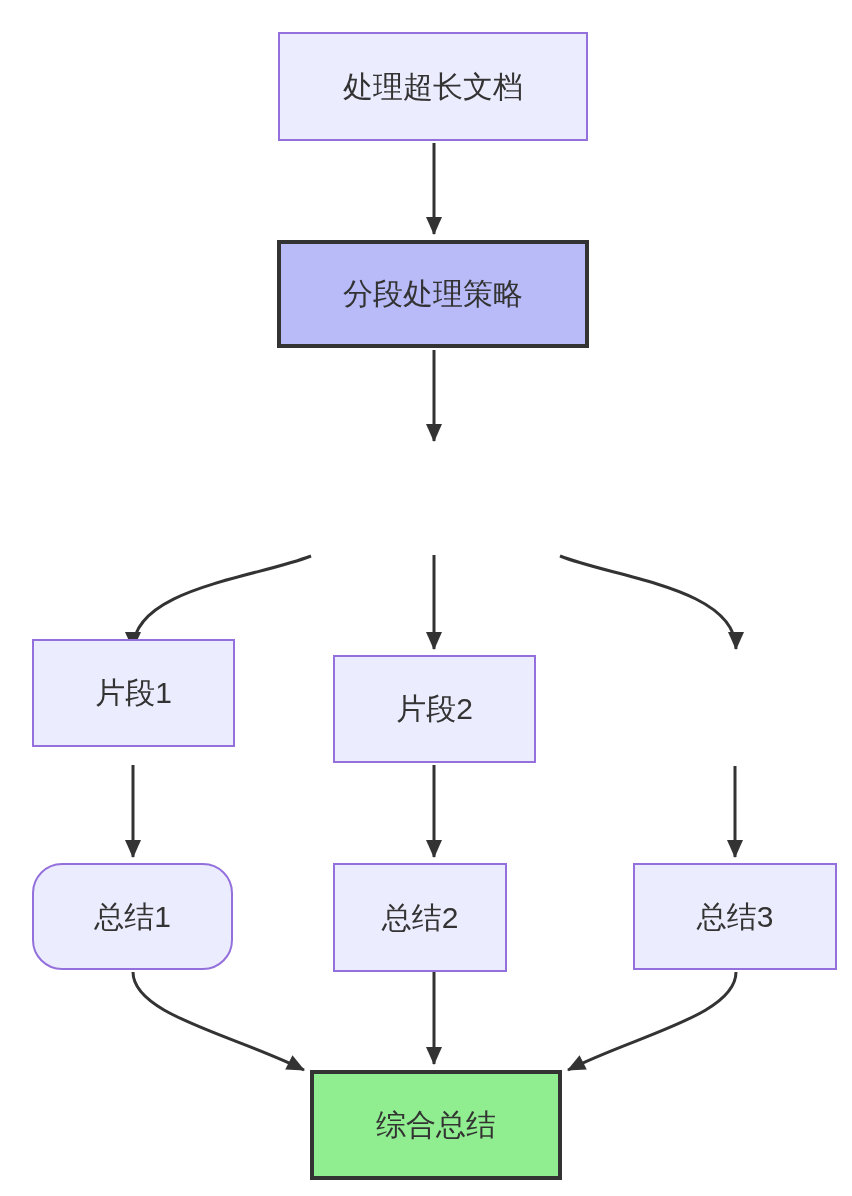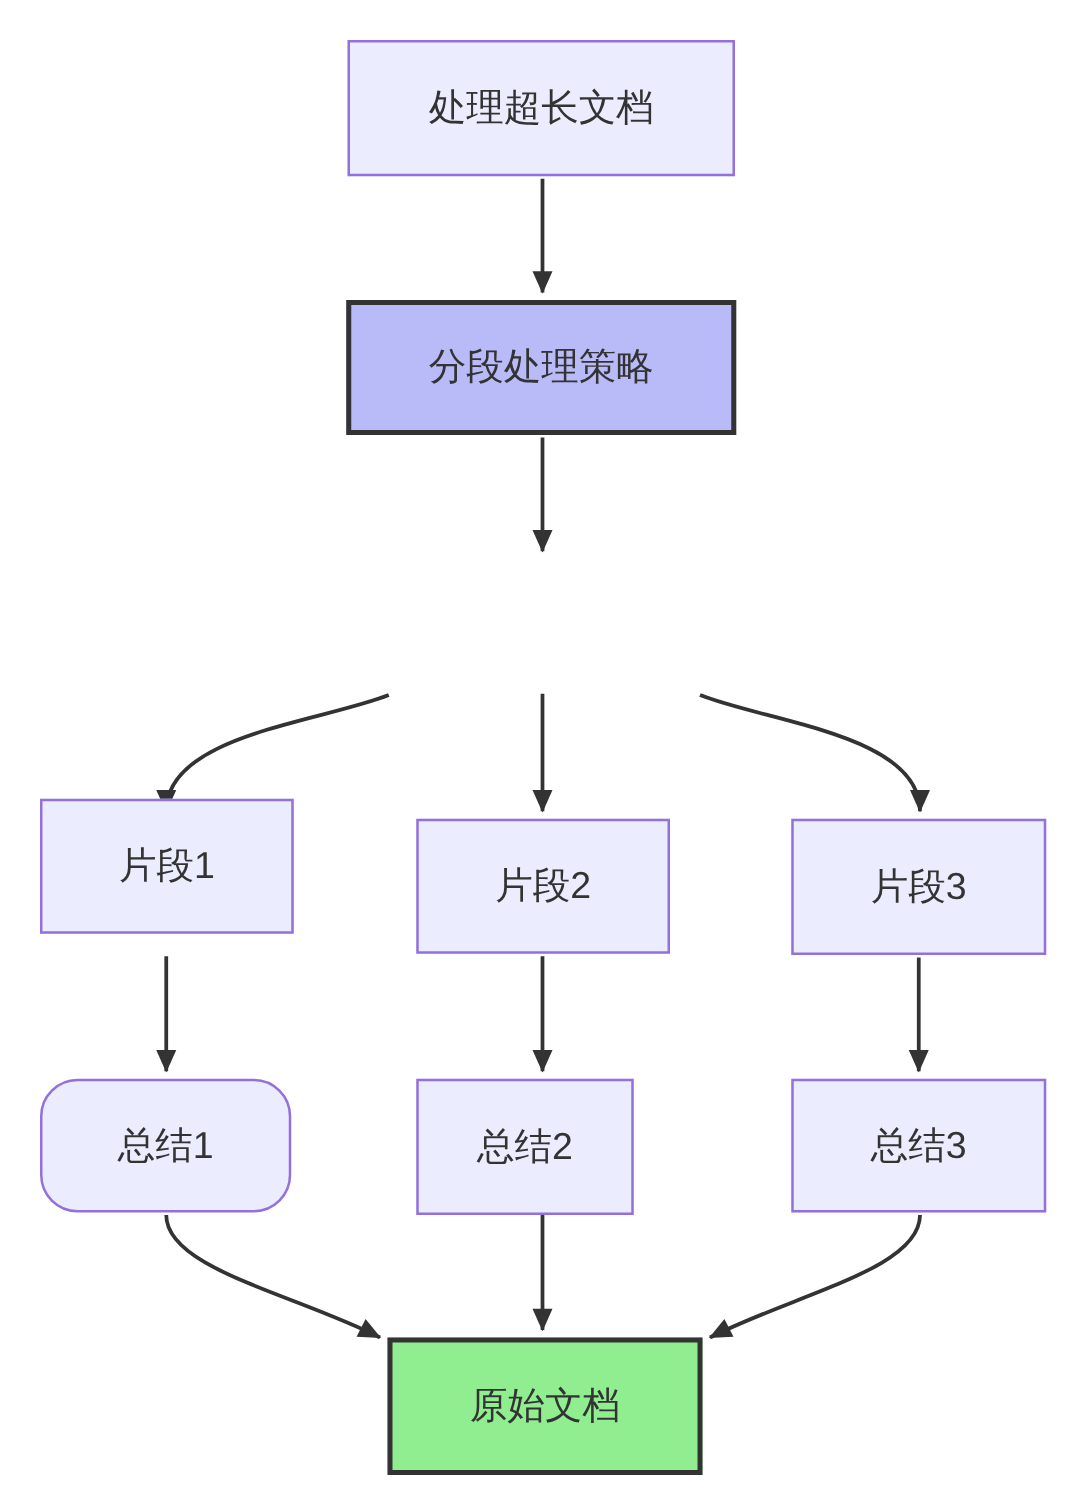--- a/index.html
+++ b/index.html
@@ -95,33 +95,30 @@
 
 
   <div class="node default n-chunk1">
     <span>片段1</span>
   </div>
 
   <div class="node default n-chunk2">
     <span>片段2</span>
   </div>
 
-  <div class="node default n-chunk3">
-    <span>片段3</span>
-  </div>
 
   <div class="node default n-summary1">
     <span>总结1</span>
   </div>
 
   <div class="node default n-summary2">
     <span>总结2</span>
   </div>
 
   <div class="node default n-summary3">
     <span>总结3</span>
   </div>
 
   <div class="node success n-final">
-    <span>原始文档</span>
+    <span>综合总结</span>
   </div>
 
 </div>
 
 </body></html>

